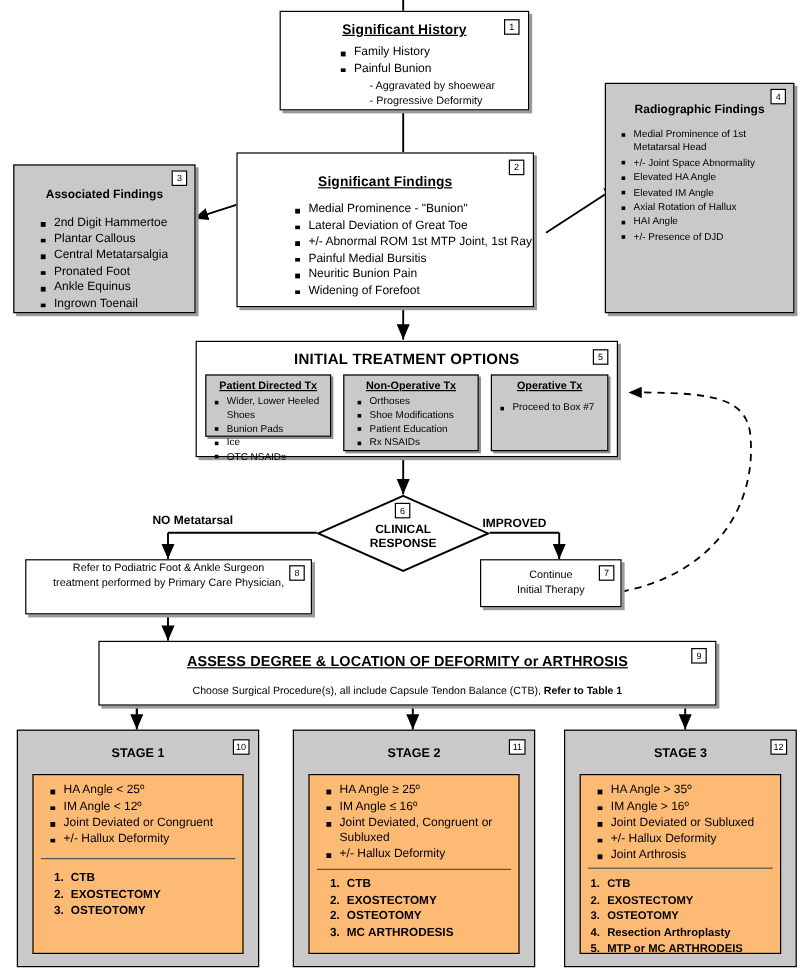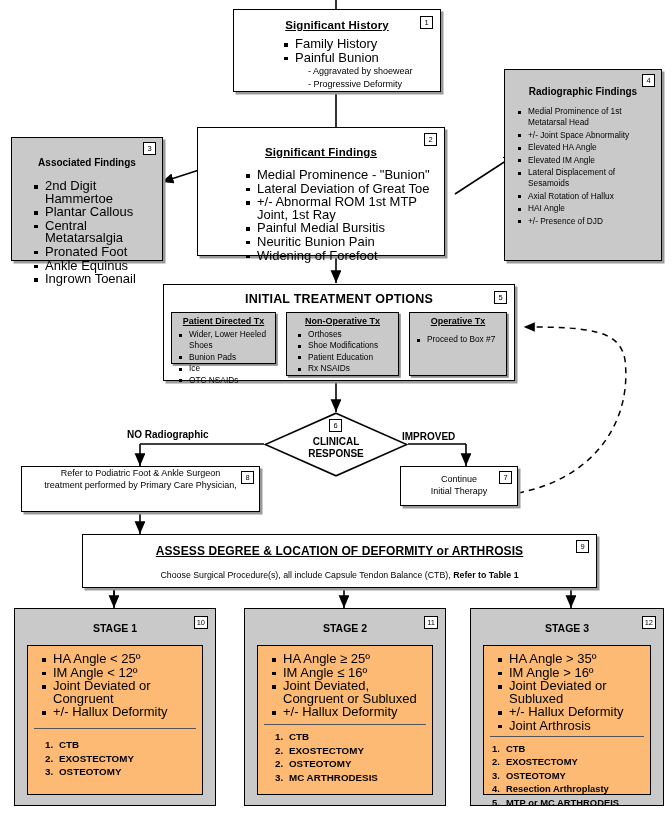--- a/index.html
+++ b/index.html
@@ -75,21 +75,21 @@
     letter-spacing: .2px;
   }
 
   
   ul.bl {
     margin: 0; padding: 0; list-style: none;
   }
   ul.bl > li {
     position: relative;
     padding-left: 13px;
-    font-size: 13px;
+    font-size: 10px;
     line-height: 12.6px;
     margin-bottom: 1px;
   }
   ul.bl > li::before {
     content: "";
     position: absolute;
     left: 2px; top: 5px;
     width: 3.5px; height: 3.5px;
     background: #000;
   }
@@ -229,21 +229,20 @@
   </div>
 
   <div class="box gray" style="left:504px; top:69px; width:158px; height:192px;">
     <div class="tag" style="right:6px; top:4px;">4</div>
     <div class="title-p" style="margin-top:16px;">Radiographic Findings</div>
     <ul class="bl sm" style="margin:9px 6px 0 12px;">
       <li>Medial Prominence of 1st Metatarsal Head</li>
       <li>+/- Joint Space Abnormality</li>
       <li>Elevated  HA Angle</li>
       <li>Elevated IM Angle</li>
-      <li>Lateral Displacement of Sesamoids</li>
       <li>Axial Rotation of Hallux</li>
       <li>HAI Angle</li>
       <li>+/- Presence of DJD</li>
     </ul>
   </div>
 
   <div class="box" style="left:163px; top:284px; width:352px; height:97px;">
     <div class="tag" style="right:7px; top:6px;">5</div>
     <div class="title-caps" style="margin-top:7px;">INITIAL TREATMENT OPTIONS</div>
 
@@ -277,21 +276,21 @@
 
   <div style="position:absolute; left:264px; top:412px; width:144px; height:65px;">
     <svg width="144" height="65" viewBox="0 0 144 65" style="position:absolute; left:0; top:0;">
       <polygon points="72,1.2 142.8,32.5 72,63.8 1.2,32.5" fill="#fff" stroke="#000" stroke-width="1.6"></polygon>
     </svg>
     <div class="tag" style="left:65px; top:7px;">6</div>
     <div class="diamond-text" style="top:24px;">CLINICAL</div>
     <div class="diamond-text" style="top:36px;">RESPONSE</div>
   </div>
 
-  <div class="label-bold" style="left:127px; top:429px;">NO Radiographic</div>
+  <div class="label-bold" style="left:127px; top:429px;">NO Metatarsal</div>
   <div class="label-bold" style="left:402px; top:431px;">IMPROVED</div>
 
   <div class="box" style="left:400px; top:466px; width:118px; height:40px;">
     <div class="tag" style="right:5px; top:4px;">7</div>
     <div class="plain" style="margin-top:6px;">Continue</div>
     <div class="plain">Initial Therapy</div>
   </div>
 
   <div class="box" style="left:21px; top:466px; width:239px; height:46px;">
     <div class="tag" style="right:5px; top:4px;">8</div>

